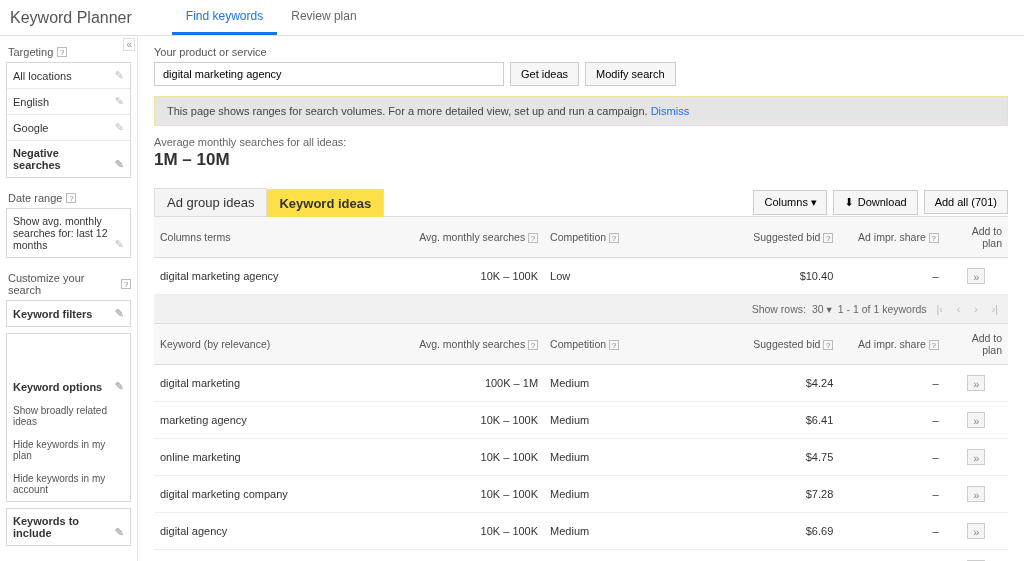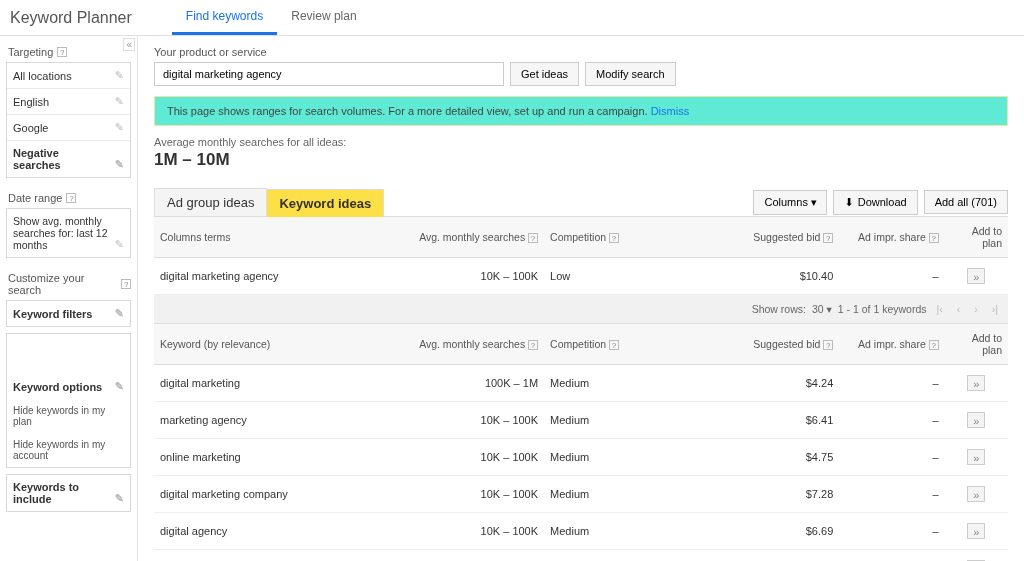--- a/index.html
+++ b/index.html
@@ -20,21 +20,21 @@
   .side-row { display: flex; align-items: flex-end; justify-content: space-between; padding: 6px 6px; border-bottom: 1px solid #eaeaea; font-size: 11px; color: #333; cursor:pointer;gap:7px; }
   .side-row:last-child { border-bottom: none; }
   .side-row.bold { font-weight: bold; }
   .pencil { color: #bbb; font-size: 11px; }
   .side-sub { padding: 6px 6px; font-size: 10px; color: #555; }
   .content { flex: 1; padding: 10px 16px; background: #fff; }
   .label { font-size: 11px; color: #555; margin-bottom: 4px; }
   .form-row { display: flex; gap: 6px; margin-bottom: 10px; }
   .input { flex: 0 0 350px; border: 1px solid #ccc; padding: 5px 8px; font-size: 11px; }
   .btn { border: 1px solid #ccc; background: #f6f6f6; padding: 5px 10px; font-size: 11px; cursor: pointer; }
-  .notice { background: #5eead4; border:1px solid #f0e5a0; padding: 8px 12px; font-size: 11px; color: #444; margin-bottom: 10px; }
+  .notice { background: #e5e5e5; border:1px solid #f0e5a0; padding: 8px 12px; font-size: 11px; color: #444; margin-bottom: 10px; }
   .notice a { color: #1a73e8; cursor:pointer; }
   .avg-label { font-size: 11px; color: #666; }
   .avg-val { font-size: 17px; font-weight: bold; margin: 2px 0 18px 0; }
   .tabbar { display: flex; align-items: center; border-bottom: 1px solid #ddd; }
   .tab { border: 1px solid #ddd; border-bottom: none; padding: 6px 12px; font-size: 13px; background: #f4f4f4; cursor:pointer; margin-right:-1px; }
   .tab.active { background: #fde047; font-weight:bold; position:relative; top:1px; }
   .tab-spacer { flex:1; }
   .tabbar .btn { margin-left: 6px; }
   .dl-icon { display:inline-block; margin-right:4px; }
   .tbl { width: 100%; border-collapse: collapse; margin-top: 0; }
@@ -110,20 +110,21 @@
           <div class="side-row bold">
             <span>Keyword filters</span>
               <span class="pencil">✎</span>
           </div>
         </div>
         <div class="side-box" style="margin-bottom:6px;">
           <div class="side-row bold" style="border-bottom:none;margin-top:40px;">
             <span>Keyword options</span>
               <span class="pencil">✎</span>
           </div>
+          <div class="side-sub">Show broadly related ideas</div>
           <div class="side-sub">Hide keywords in my plan</div>
           <div class="side-sub">Hide keywords in my account</div>
         </div>
         <div class="side-box">
           <div class="side-row bold">
             <span>Keywords to include</span>
               <span class="pencil">✎</span>
           </div>
         </div>
       </div>

